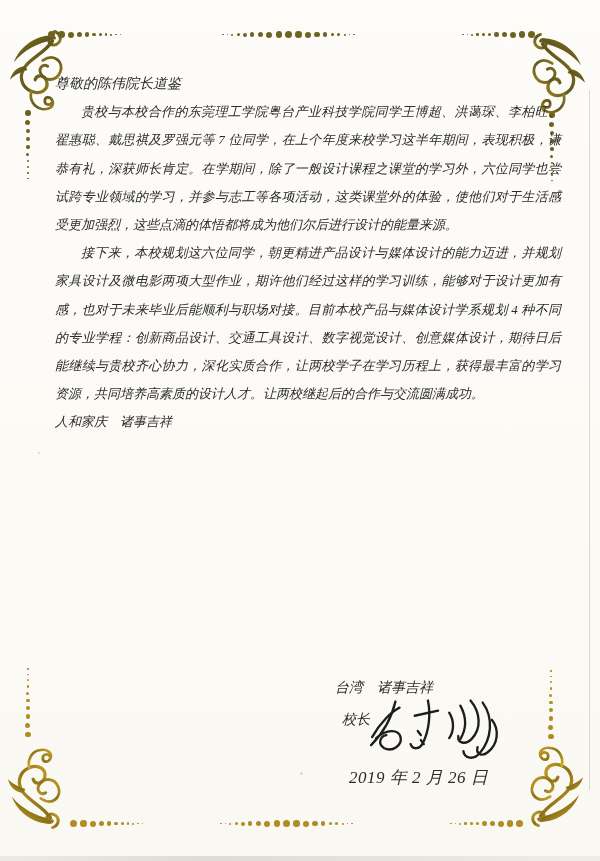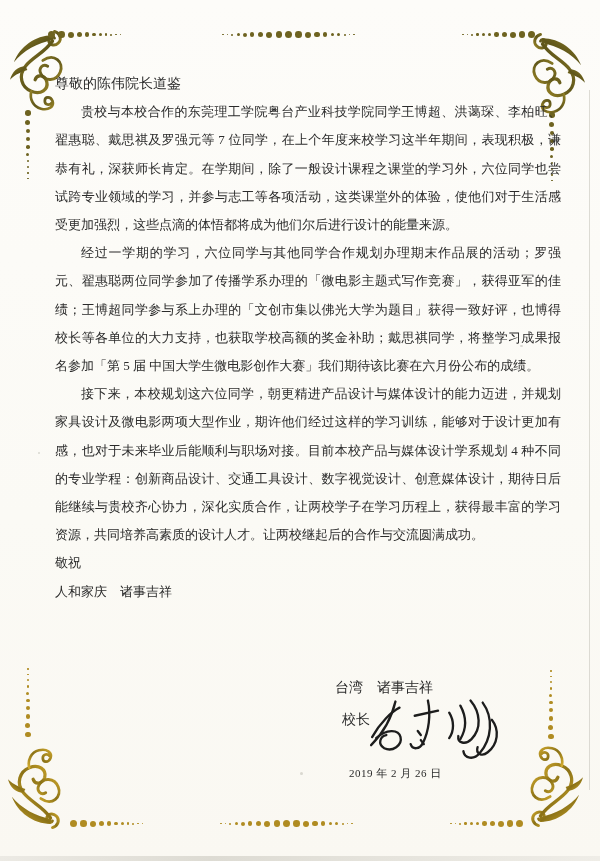--- a/index.html
+++ b/index.html
@@ -1,20 +1,21 @@
 <!DOCTYPE html>
 <html><head>
 <meta charset="utf-8">
 <style>
   html,body{margin:0;padding:0;background:#e8e8e8;}
   .paper{
     position:relative;width:600px;height:861px;overflow:hidden;
     background:linear-gradient(180deg,#fdfcf9 0%,#fbfaf5 60%,#faf8f2 100%);
     font-family:"Liberation Serif","DejaVu Serif",serif;
     color:#2b2b2b;
+    font-style:italic;
   }
   
   .scan-edge-right{position:absolute;top:90px;right:10px;width:1px;height:700px;background:#cfcdc5;opacity:.7;}
   .scan-edge-bottom{position:absolute;left:0;bottom:0;width:100%;height:5px;
     background:linear-gradient(90deg,#eceae4,#dddbd3 35%,#e7e5de 70%,#efede7);}
   .speck{position:absolute;border-radius:50%;background:#b9b7ae;opacity:.5;}
 
   
   .letter-body{
     position:absolute;left:55px;top:70px;width:506px;
@@ -23,21 +24,21 @@
   }
   .salutation{font-size:14px;margin:0;text-align:left;}
   p.para{margin:0;text-indent:2em;}
   p.para-first{margin-top:23px;}
   .closing-salute,.closing-wish{margin:0;text-align:left;}
 
   
   .sig-org{position:absolute;left:335px;top:679px;font-size:14px;}
   .sig-title{position:absolute;left:342px;top:711px;font-size:14px;}
   .sig-svg{position:absolute;left:364px;top:692px;width:142px;height:82px;}
-  .sig-date{position:absolute;left:349px;top:766px;font-size:11px;letter-spacing:.5px;}
+  .sig-date{position:absolute;left:349px;top:766px;font-size:17px;letter-spacing:.5px;}
 
   
   .flourish{position:absolute;width:58px;height:90px;}
   .fl-tl{left:10px;top:26px;}
   .fl-tr{left:527px;top:29px;transform:scaleX(-1);}
   .fl-bl{left:8px;top:743px;transform:scaleY(-1);}
   .fl-br{left:525px;top:741px;transform:scale(-1,-1);}
   .dotrow{position:absolute;display:flex;align-items:center;}
   .dotrow span{border-radius:50%;flex:0 0 auto;}
   .dotcol{position:absolute;display:flex;flex-direction:column;align-items:center;}
@@ -243,23 +244,21 @@
       <span style="width: 3.5px; height: 3.5px; background: rgb(176, 140, 34);"></span>
       <span style="width: 4px; height: 4px; background: rgb(176, 140, 34);"></span>
       <span style="width: 4.5px; height: 4.5px; background: rgb(176, 140, 34);"></span>
       <span style="width: 5px; height: 5px; background: rgb(176, 140, 34);"></span>
       <span style="width: 5.5px; height: 5.5px; background: rgb(176, 140, 34);"></span>
     </div>
 
   <div class="letter-body">
     <p class="salutation">尊敬的陈伟院长道鉴</p>
     <p class="para">贵校与本校合作的东莞理工学院粤台产业科技学院同学王博超、洪蔼琛、李柏旺、翟惠聪、戴思祺及罗强元等 7 位同学，在上个年度来校学习这半年期间，表现积极，谦恭有礼，深获师长肯定。在学期间，除了一般设计课程之课堂的学习外，六位同学也尝试跨专业领域的学习，并参与志工等各项活动，这类课堂外的体验，使他们对于生活感受更加强烈，这些点滴的体悟都将成为他们尔后进行设计的能量来源。</p>
-    <p class="para">经过一学期的学习，六位同学与其他同学合作规划办理期末作品展的活动；罗强元、翟惠聪两位同学参加了传播学系办理的「微电影主题式写作竞赛」，获得亚军的佳绩；王博超同学参与系上办理的「文创市集以佛光大学为题目」获得一致好评，也博得校长等各单位的大力支持，也获取学校高额的奖金补助；戴思祺同学，将整学习成果报名参加「第 5 届 中国大学生微电影创作大赛」我们期待该比赛在六月份公布的成绩。</p>
     <p class="para">接下来，本校规划这六位同学，朝更精进产品设计与媒体设计的能力迈进，并规划家具设计及微电影两项大型作业，期许他们经过这样的学习训练，能够对于设计更加有感，也对于未来毕业后能顺利与职场对接。目前本校产品与媒体设计学系规划 4 种不同的专业学程：创新商品设计、交通工具设计、数字视觉设计、创意媒体设计，期待日后能继续与贵校齐心协力，深化实质合作，让两校学子在学习历程上，获得最丰富的学习资源，共同培养高素质的设计人才。让两校继起后的合作与交流圆满成功。</p>
-    <p class="closing-salute">敬祝</p>
     <p class="closing-wish">人和家庆　诸事吉祥</p>
   </div>
 
   <div class="sig-org">台湾　诸事吉祥</div>
   <div class="sig-title">校长</div>
   <svg class="sig-svg" viewBox="0 0 140 80">
     <g fill="none" stroke="#1d1d1d" stroke-width="2.3" stroke-linecap="round">
       <path d="M8,44 C16,30 27,19 35,15"></path>
       <path d="M31,9 C27,26 18,41 7,52"></path>
       <path d="M12,45 C22,36 34,36 36,44 C38,52 28,59 20,55 C13,51 16,43 22,42"></path>

